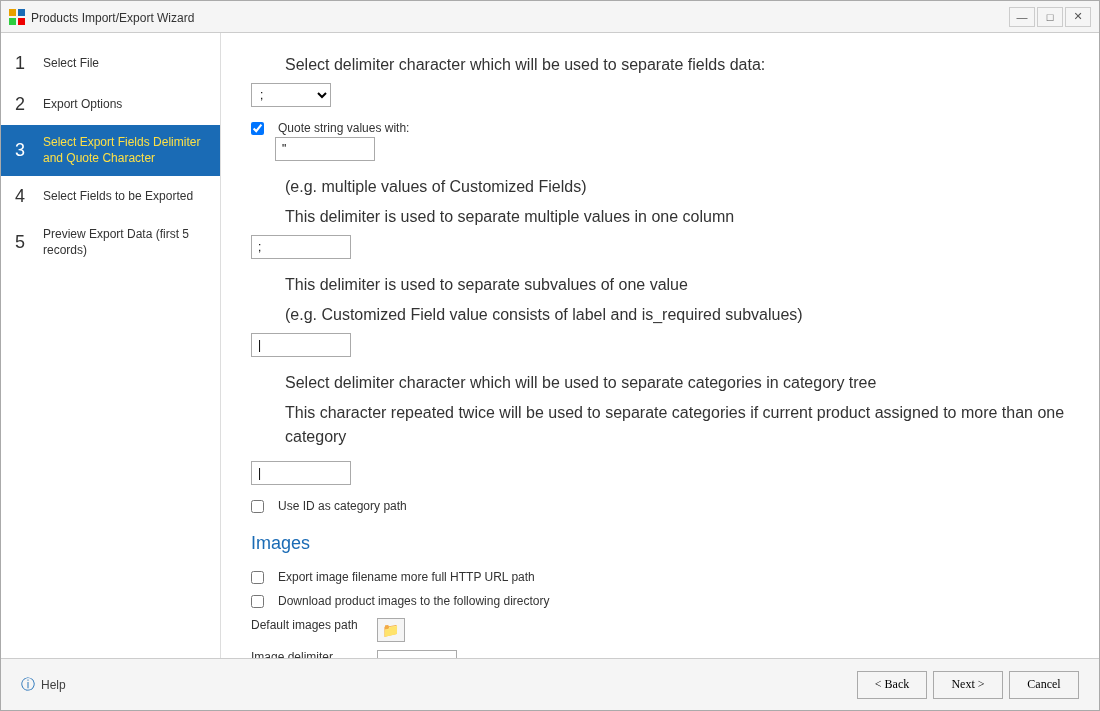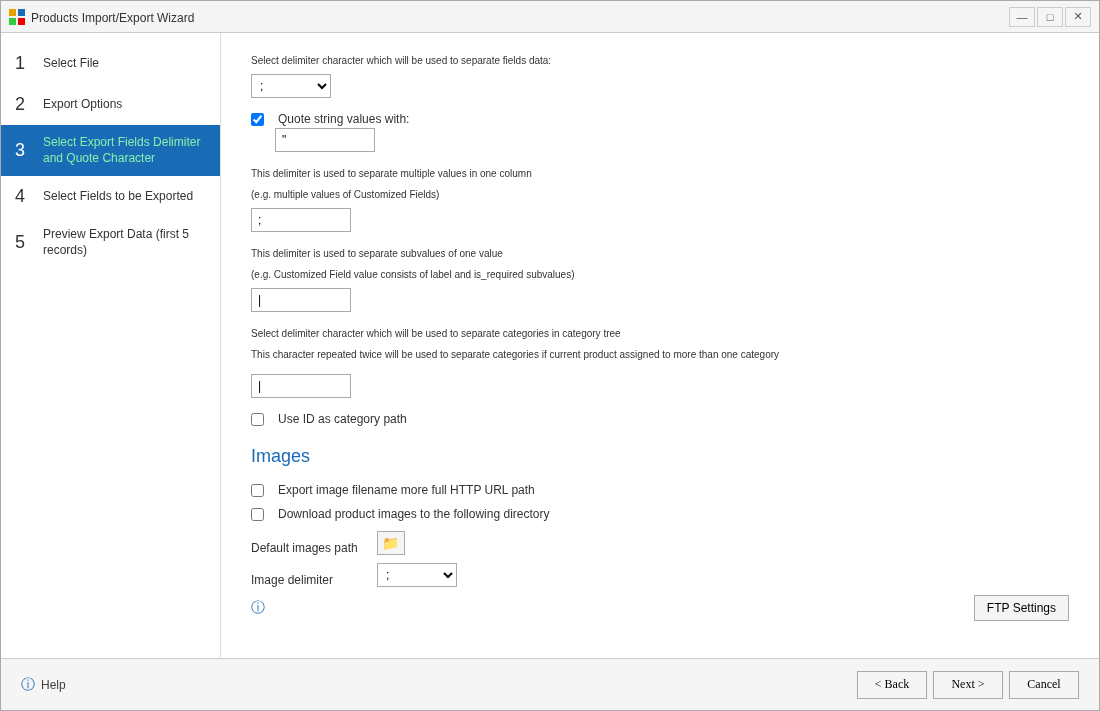--- a/index.html
+++ b/index.html
@@ -16,41 +16,41 @@
     
     .main-content { display: flex; flex: 1; overflow: hidden; }
     
     
     .sidebar { width: 220px; background: #fff; border-right: 1px solid #ddd; padding: 10px 0; flex-shrink: 0; }
     .sidebar-item { display: flex; align-items: center; padding: 10px 14px; cursor: pointer; color: #333; gap: 10px; }
     .sidebar-item.active { background: #1a6bb5; color: #fff; }
     .sidebar-item .step-num { font-size: 18px; font-weight: 300; min-width: 18px; color: inherit; }
     .sidebar-item .step-label { font-size: 12px; line-height: 1.3; color: inherit; }
     .sidebar-item.active .step-num { color: #fff; }
-    .sidebar-item.active .step-label { color: #86efac; }
+    .sidebar-item.active .step-label { color: #fde047; }
     
     
     .panel { flex: 1; padding: 20px 30px; overflow-y: auto; background: #fff; }
     
     .section-title { font-size: 18px; font-weight: 300; color: #1a6bb5; margin-bottom: 16px; }
     
     .form-row { margin-bottom: 14px; }
     .form-label-inline { font-size: 12px; color: #333; }
     
     select.small-select { width: 80px; height: 24px; font-size: 12px; border: 1px solid #aaa; background: #fff; padding: 2px 4px; }
     
     input[type="text"].field-input { width: 100px; height: 24px; border: 1px solid #aaa; padding: 2px 6px; font-size: 12px; }
     
     .checkbox-row { display: flex; align-items: center; gap: 14px; margin-bottom: 10px; }
     
-    .desc-text { font-size: 10px; color: #333; margin-bottom: 6px; line-height: 1.5; }
+    .desc-text { font-size: 16px; color: #333; margin-bottom: 6px; line-height: 1.5; margin-left: 34px; }
     
     .images-section { margin-top: 20px; }
     
-    .path-row { display: flex; align-items: flex-end; gap: 6px; margin-bottom: 8px; }
+    .path-row { display: flex; align-items: flex-start; gap: 6px; margin-bottom: 8px; }
     .path-label { font-size: 12px; color: #333; min-width: 120px; }
     .path-input { flex: 1; height: 24px; border: 1px solid #aaa; padding: 2px 6px; font-size: 12px; background: #fff; }
     .browse-btn { width: 28px; height: 24px; border: 1px solid #aaa; background: #f5f5f5; cursor: pointer; display: flex; align-items: center; justify-content: center; font-size: 14px; }
     
     .info-row { display: flex; align-items: center; gap: 6px; margin-top: 8px; }
     .info-icon { color: #1a6bb5; font-size: 14px; }
     .ftp-btn { margin-left: auto; height: 26px; padding: 0 12px; border: 1px solid #aaa; background: #f5f5f5; cursor: pointer; font-size: 12px; }
     
     
     .footer { border-top: 1px solid #ccc; padding: 10px 20px; display: flex; align-items: center; justify-content: space-between; background: #f5f5f5; flex-shrink: 0; height: 52px; }
@@ -121,22 +121,22 @@
 
       <div class="checkbox-row form-row">
         <input type="checkbox" checked="" id="quoteCheck" style="">
         <label for="quoteCheck" class="form-label-inline">Quote string values with:</label>
       </div>
       <div class="form-row" style="margin-left:24px; margin-top:-8px;">
         <input type="text" class="field-input" value="&quot;" style="">
       </div>
 
       <div class="form-row">
+        <div class="desc-text">(e.g. multiple values of Customized Fields)</div>
         <div class="desc-text">This delimiter is used to separate multiple values in one column</div>
-        <div class="desc-text">(e.g. multiple values of Customized Fields)</div>
         <input type="text" class="field-input" value=";" style="">
       </div>
 
       <div class="form-row">
         <div class="desc-text">This delimiter is used to separate subvalues of one value</div>
         <div class="desc-text">(e.g. Customized Field value consists of label and is_required subvalues)</div>
         <input type="text" class="field-input" value="|" style="">
       </div>
 
       <div class="form-row">

